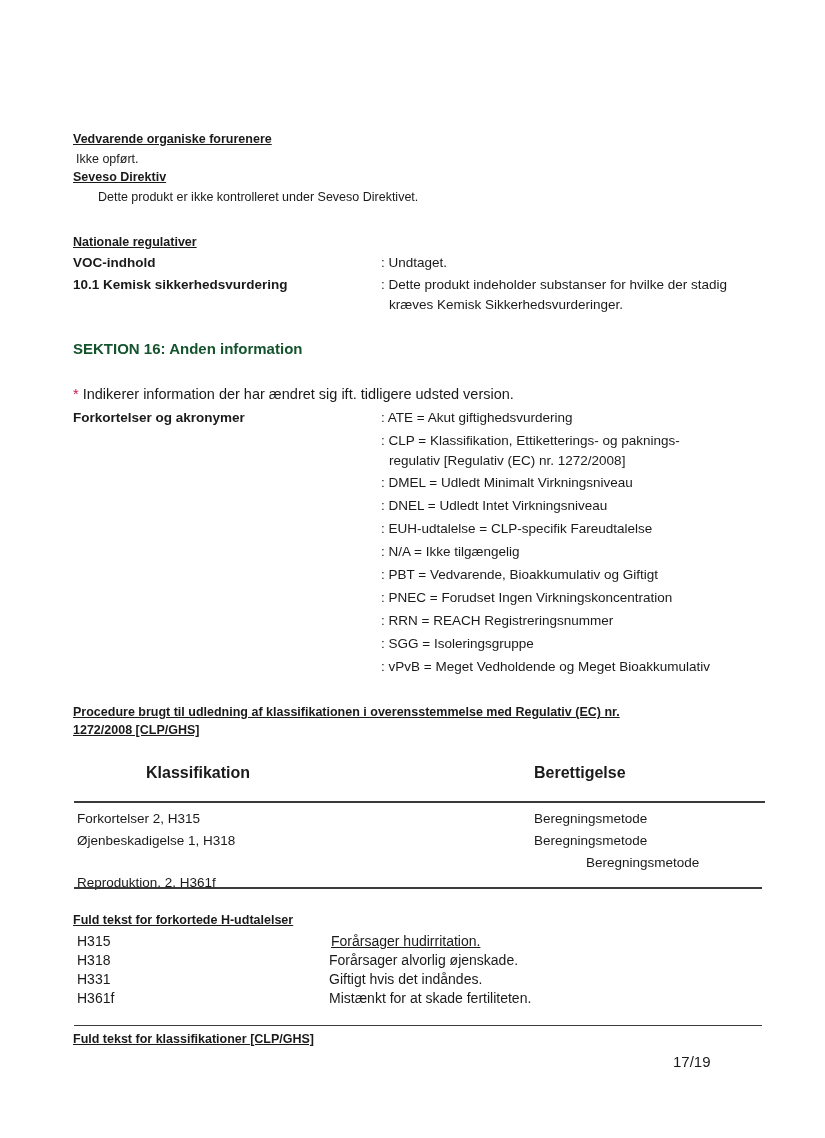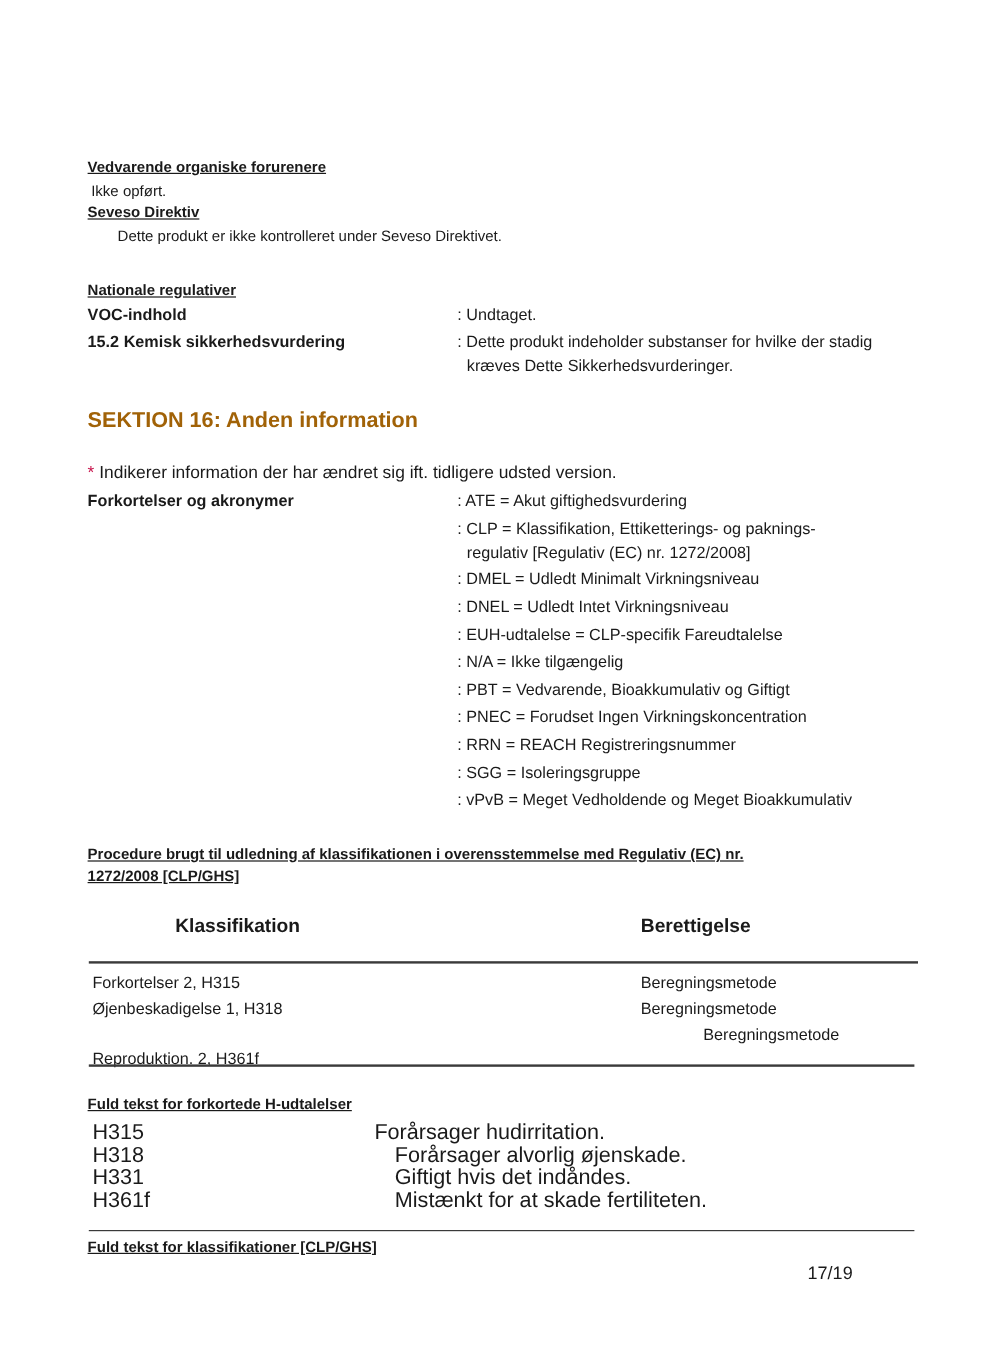--- a/index.html
+++ b/index.html
@@ -5,42 +5,42 @@
     html, body { margin: 0; padding: 0; background: #ffffff; }
     body {
       width: 825px; height: 1138px; position: relative; overflow: hidden;
       font-family: "Liberation Sans", sans-serif; color: #1a1a1a;
     }
     .abs { position: absolute; white-space: nowrap; }
     .sub { font-size: 12.5px; font-weight: bold; text-decoration: underline; }
     .small { font-size: 12.5px; }
     .lbl { font-size: 13.5px; font-weight: bold; }
     .val { font-size: 13.5px; }
-    .sec { font-size: 18px; font-weight: bold; color: #a16207; }
+    .sec { font-size: 15px; font-weight: bold; color: #14532d; }
     .star { color: #c8174e; }
     .hr { position: absolute; height: 1px; background: #3a3a3a; }
     .th { font-size: 16px; font-weight: bold; }
     .td { font-size: 13.5px; }
-    .ptxt { font-size: 18px; }
+    .ptxt { font-size: 14px; }
   </style>
 </head>
 <body>
 
 <div class="abs sub" style="left:73px;top:132px;">Vedvarende organiske forurenere</div>
 <div class="abs small" style="left:76px;top:152px;">Ikke opført.</div>
 
 <div class="abs sub" style="left:73px;top:170px;">Seveso Direktiv</div>
 <div class="abs small" style="left:76px;top:190px;margin-left:22px;">Dette produkt er ikke kontrolleret under Seveso Direktivet.</div>
 
 <div class="abs sub" style="left:73px;top:235px;">Nationale regulativer</div>
 <div class="abs lbl" style="left:73px;top:255px;">VOC-indhold</div>
 <div class="abs val" style="left:381px;top:255px;">: Undtaget.</div>
-<div class="abs lbl" style="left:73px;top:277px;">15.2 Kemisk sikkerhedsvurdering</div>
+<div class="abs lbl" style="left:73px;top:277px;">10.1 Kemisk sikkerhedsvurdering</div>
 <div class="abs val" style="left:381px;top:277px;">: Dette produkt indeholder substanser for hvilke der stadig</div>
-<div class="abs val" style="left:389px;top:297px;">kræves Dette Sikkerhedsvurderinger.</div>
+<div class="abs val" style="left:389px;top:297px;">kræves Kemisk Sikkerhedsvurderinger.</div>
 
 <div class="abs sec" style="left:73px;top:340px;">SEKTION 16: Anden information</div>
 <div class="abs" style="left:73px;top:386px;font-size:14.5px;"><span class="star">*</span> <span>Indikerer information der har ændret sig ift. tidligere udsted version.</span></div>
 <div class="abs lbl" style="left:73px;top:410px;">Forkortelser og akronymer</div>
 
 <div class="abs val" style="left:381px;top:410px;">: ATE = Akut giftighedsvurdering</div>
 <div class="abs val" style="left:381px;top:433px;">: CLP = Klassifikation, Ettiketterings- og paknings-</div>
 <div class="abs val" style="left:389px;top:453px;">regulativ [Regulativ (EC) nr. 1272/2008]</div>
 <div class="abs val" style="left:381px;top:475px;">: DMEL = Udledt Minimalt Virkningsniveau</div>
 <div class="abs val" style="left:381px;top:498px;">: DNEL = Udledt Intet Virkningsniveau</div>
@@ -62,21 +62,21 @@
 <div class="abs td" style="left:77px;top:811px;">Forkortelser 2, H315</div>
 <div class="abs td" style="left:534px;top:811px;">Beregningsmetode</div>
 <div class="abs td" style="left:77px;top:833px;">Øjenbeskadigelse 1, H318</div>
 <div class="abs td" style="left:534px;top:833px;">Beregningsmetode</div>
 <div class="abs td" style="left:77px;top:855px;margin-top:20px;">Reproduktion. 2, H361f</div>
 <div class="abs td" style="left:586px;top:855px;">Beregningsmetode</div>
 <div class="hr" style="left:74px;top:887px;width:688px;height:1.5px;"></div>
 
 <div class="abs sub" style="left:73px;top:913px;">Fuld tekst for forkortede H-udtalelser</div>
 <div class="abs ptxt" style="left:77px;top:933px;">H315</div>
-<div class="abs ptxt" style="left:312px;top:933px;">Forårsager hudirritation.</div>
+<div class="abs ptxt" style="left:331px;top:933px;text-decoration:underline;">Forårsager hudirritation.</div>
 <div class="abs ptxt" style="left:77px;top:952px;">H318</div>
 <div class="abs ptxt" style="left:329px;top:952px;">Forårsager alvorlig øjenskade.</div>
 <div class="abs ptxt" style="left:77px;top:971px;">H331</div>
 <div class="abs ptxt" style="left:329px;top:971px;">Giftigt hvis det indåndes.</div>
 <div class="abs ptxt" style="left:77px;top:990px;">H361f</div>
 <div class="abs ptxt" style="left:329px;top:990px;">Mistænkt for at skade fertiliteten.</div>
 
 <div class="hr" style="left:74px;top:1025px;width:688px;"></div>
 <div class="abs sub" style="left:73px;top:1032px;">Fuld tekst for klassifikationer [CLP/GHS]</div>
 

